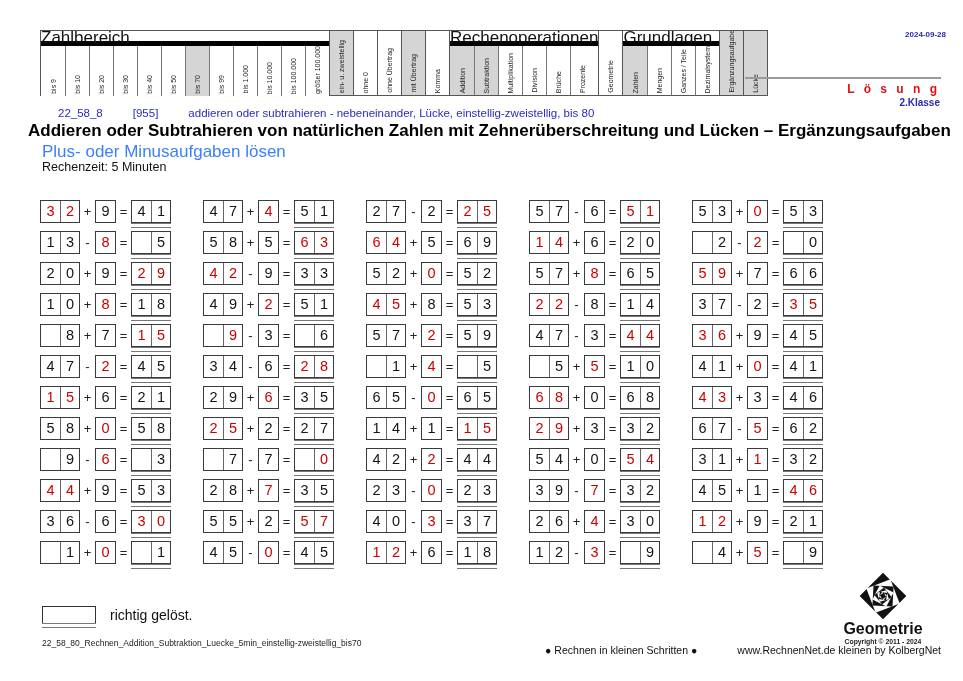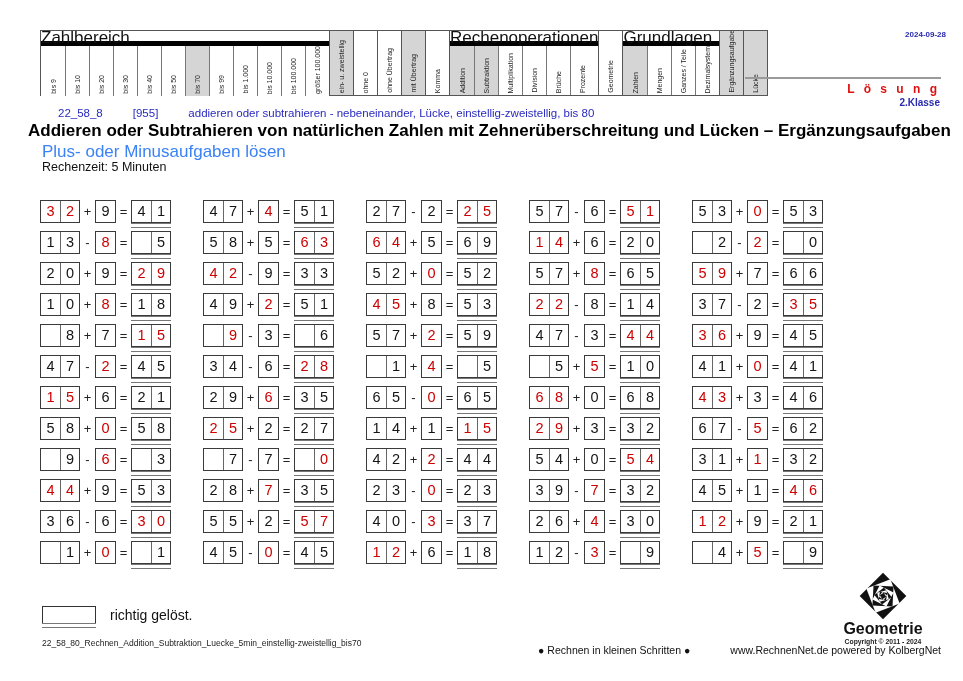--- a/index.html
+++ b/index.html
@@ -1099,16 +1099,16 @@
           <rect x="-5.796637722120961" y="-5.796637722120961" width="11.593275444241922" height="11.593275444241922" transform="rotate(168)" fill="#fff"></rect>
           <rect x="-4.52137742325435" y="-4.52137742325435" width="9.0427548465087" height="9.0427548465087" transform="rotate(192)" fill="#111"></rect>
         </g>
     </svg>
     <div class="brand">Geometrie</div>
     <div class="copyright">Copyright © 2011 - 2024</div>
   </div>
 
   <div class="bottom-line">
     <span>● Rechnen in kleinen Schritten ●</span>
-    <span>www.RechnenNet.de powered by KolbergNet</span>
+    <span>www.RechnenNet.de kleinen by KolbergNet</span>
   </div>
 
 </div>
 
 </body></html>

